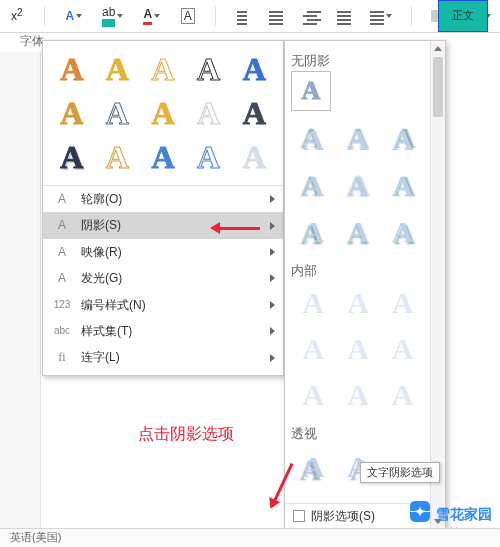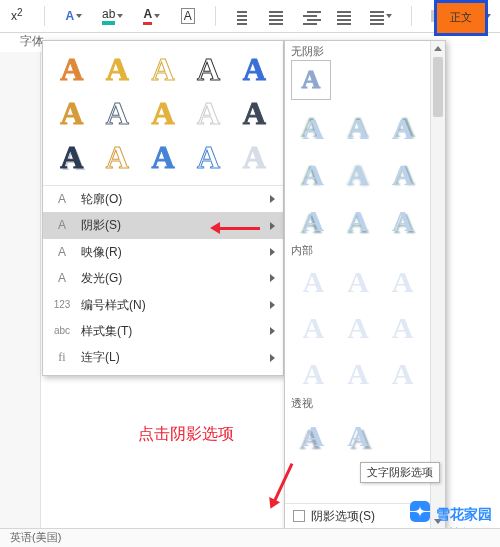--- a/index.html
+++ b/index.html
@@ -6,42 +6,42 @@
   .ribbon{height:32px;border-bottom:1px solid #d6d6d6;display:flex;align-items:center;padding:0 8px;gap:16px}
   .rbtn{width:20px;height:20px;display:flex;align-items:center;justify-content:center;border:1px solid transparent;border-radius:2px}
   .rbtn.drop{width:26px}
   .drop-ar{width:0;height:0;border-left:3px solid transparent;border-right:3px solid transparent;border-top:4px solid #666;margin-left:2px}
   .sup{font:10px Arial;position:relative;top:-4px}
   .para-line{display:inline-block;width:14px;height:2px;background:#666;box-shadow:0 4px 0 #666,0 8px 0 #666,0 -4px 0 #666}
   .para-line.l{box-shadow:0 4px 0 #666,0 8px 0 #666,0 -4px 0 #666;width:10px}
   .para-line.r{box-shadow:4px 4px 0 #666,0 8px 0 #666,4px -4px 0 #666}
   .vsep{width:1px;height:20px;background:#dcdcdc;margin:0 2px}
   .grp-lbl{position:absolute;top:34px;left:20px;color:#666}
-  .stylebox{position:absolute;right:12px;top:0;width:48px;height:30px;border:3px solid #1d4ed8;display:flex;align-items:center;justify-content:center;font-size:11px;background:#f97316}
+  .stylebox{position:absolute;right:12px;top:0;width:48px;height:30px;border:1px solid #1d4ed8;display:flex;align-items:center;justify-content:center;font-size:11px;background:#14b8a6}
 
   .gallery{position:absolute;left:42px;top:40px;width:240px;background:#fff;border:1px solid #c8c8c8;box-shadow:2px 2px 6px rgba(0,0,0,.25);padding-bottom:4px}
   .grid{display:grid;grid-template-columns:repeat(5,1fr);padding:6px 6px}
   .cell{height:44px;display:flex;align-items:center;justify-content:center}
   .bigA{font:bold 32px "Times New Roman",serif;-webkit-text-stroke:1px currentColor}
   .outline{color:transparent}
   .menu{border-top:1px solid #e4e4e4}
   .mi{display:flex;align-items:center;gap:10px;padding:6px 10px;position:relative}
   .mi.sel{background:#d6d6d6}
   .mi-ico{width:18px;display:flex;justify-content:center;color:#888}
   .mi-ar{position:absolute;right:8px;width:0;height:0;border-top:4px solid transparent;border-bottom:4px solid transparent;border-left:5px solid #666}
 
   .submenu{position:absolute;left:284px;top:40px;width:160px;bottom:18px;background:#fff;border:1px solid #c8c8c8;box-shadow:2px 2px 6px rgba(0,0,0,.25);overflow:hidden}
   .scrollbar{position:absolute;right:0;top:0;bottom:0;width:14px;background:#f4f4f4;border-left:1px solid #e0e0e0}
   .sc-btn{height:14px;display:flex;align-items:center;justify-content:center}
   .sc-tri{width:0;height:0;border-left:4px solid transparent;border-right:4px solid transparent}
   .sc-up{border-bottom:5px solid #777}
   .sc-dn{border-top:5px solid #777}
   .thumb{position:absolute;left:2px;right:2px;top:16px;height:60px;background:#cfcfcf;border-radius:2px}
   .subc{position:absolute;left:0;right:14px;top:0;bottom:0;overflow:hidden;padding:4px 6px}
-  .sh{font-size:11px;color:#666;margin:0 0 2px}
+  .sh{font-size:13px;color:#666;margin:8px 0 2px}
   .none-box{width:38px;height:38px;border:1px solid #c0c0c0;background:#fff;display:flex;align-items:center;justify-content:center;margin:2px 0 6px}
   .none-box .bigA{font-size:26px;color:#8ea8d0}
   .sgrid{display:grid;grid-template-columns:repeat(3,1fr);gap:0}
   .sc{height:46px;display:flex;align-items:center;justify-content:center}
   .shdA{font:bold 30px "Times New Roman",serif;color:#bcd1ec}
   .bottom-opt{position:absolute;left:0;right:14px;bottom:0;border-top:1px solid #e4e4e4;padding:5px 8px;display:flex;align-items:center;gap:6px;background:#fff}
   .bottom-opt .sq{width:10px;height:10px;border:1px solid #999}
 
   .red-arrow{position:absolute;width:50px;height:12px}
   .red-arrow .shaft{position:absolute;left:8px;right:0;top:5px;height:3px;background:#e23}
@@ -73,21 +73,21 @@
 <div class="ribbon">
   <div class="rbtn">
       <span>x<span class="sup">2</span></span>
     </div>
   <div class="vsep"></div>
   <div class="rbtn drop">
       <span style="font-weight:bold;color:#3a6fd8">A</span>
       <span class="drop-ar"></span>
     </div>
   <div class="rbtn drop">
-      <span style="border-bottom:4px solid #14b8a6;">ab</span>
+      <span style="border-bottom:8px solid #14b8a6;">ab</span>
       <span class="drop-ar"></span>
     </div>
   <div class="rbtn drop">
       <span style="font-weight:bold;border-bottom:3px solid #d33">A</span>
       <span class="drop-ar"></span>
     </div>
   <div class="rbtn">
       <span style="border:1px solid #888;padding:0 2px">A</span>
     </div>
   <div class="vsep"></div>

